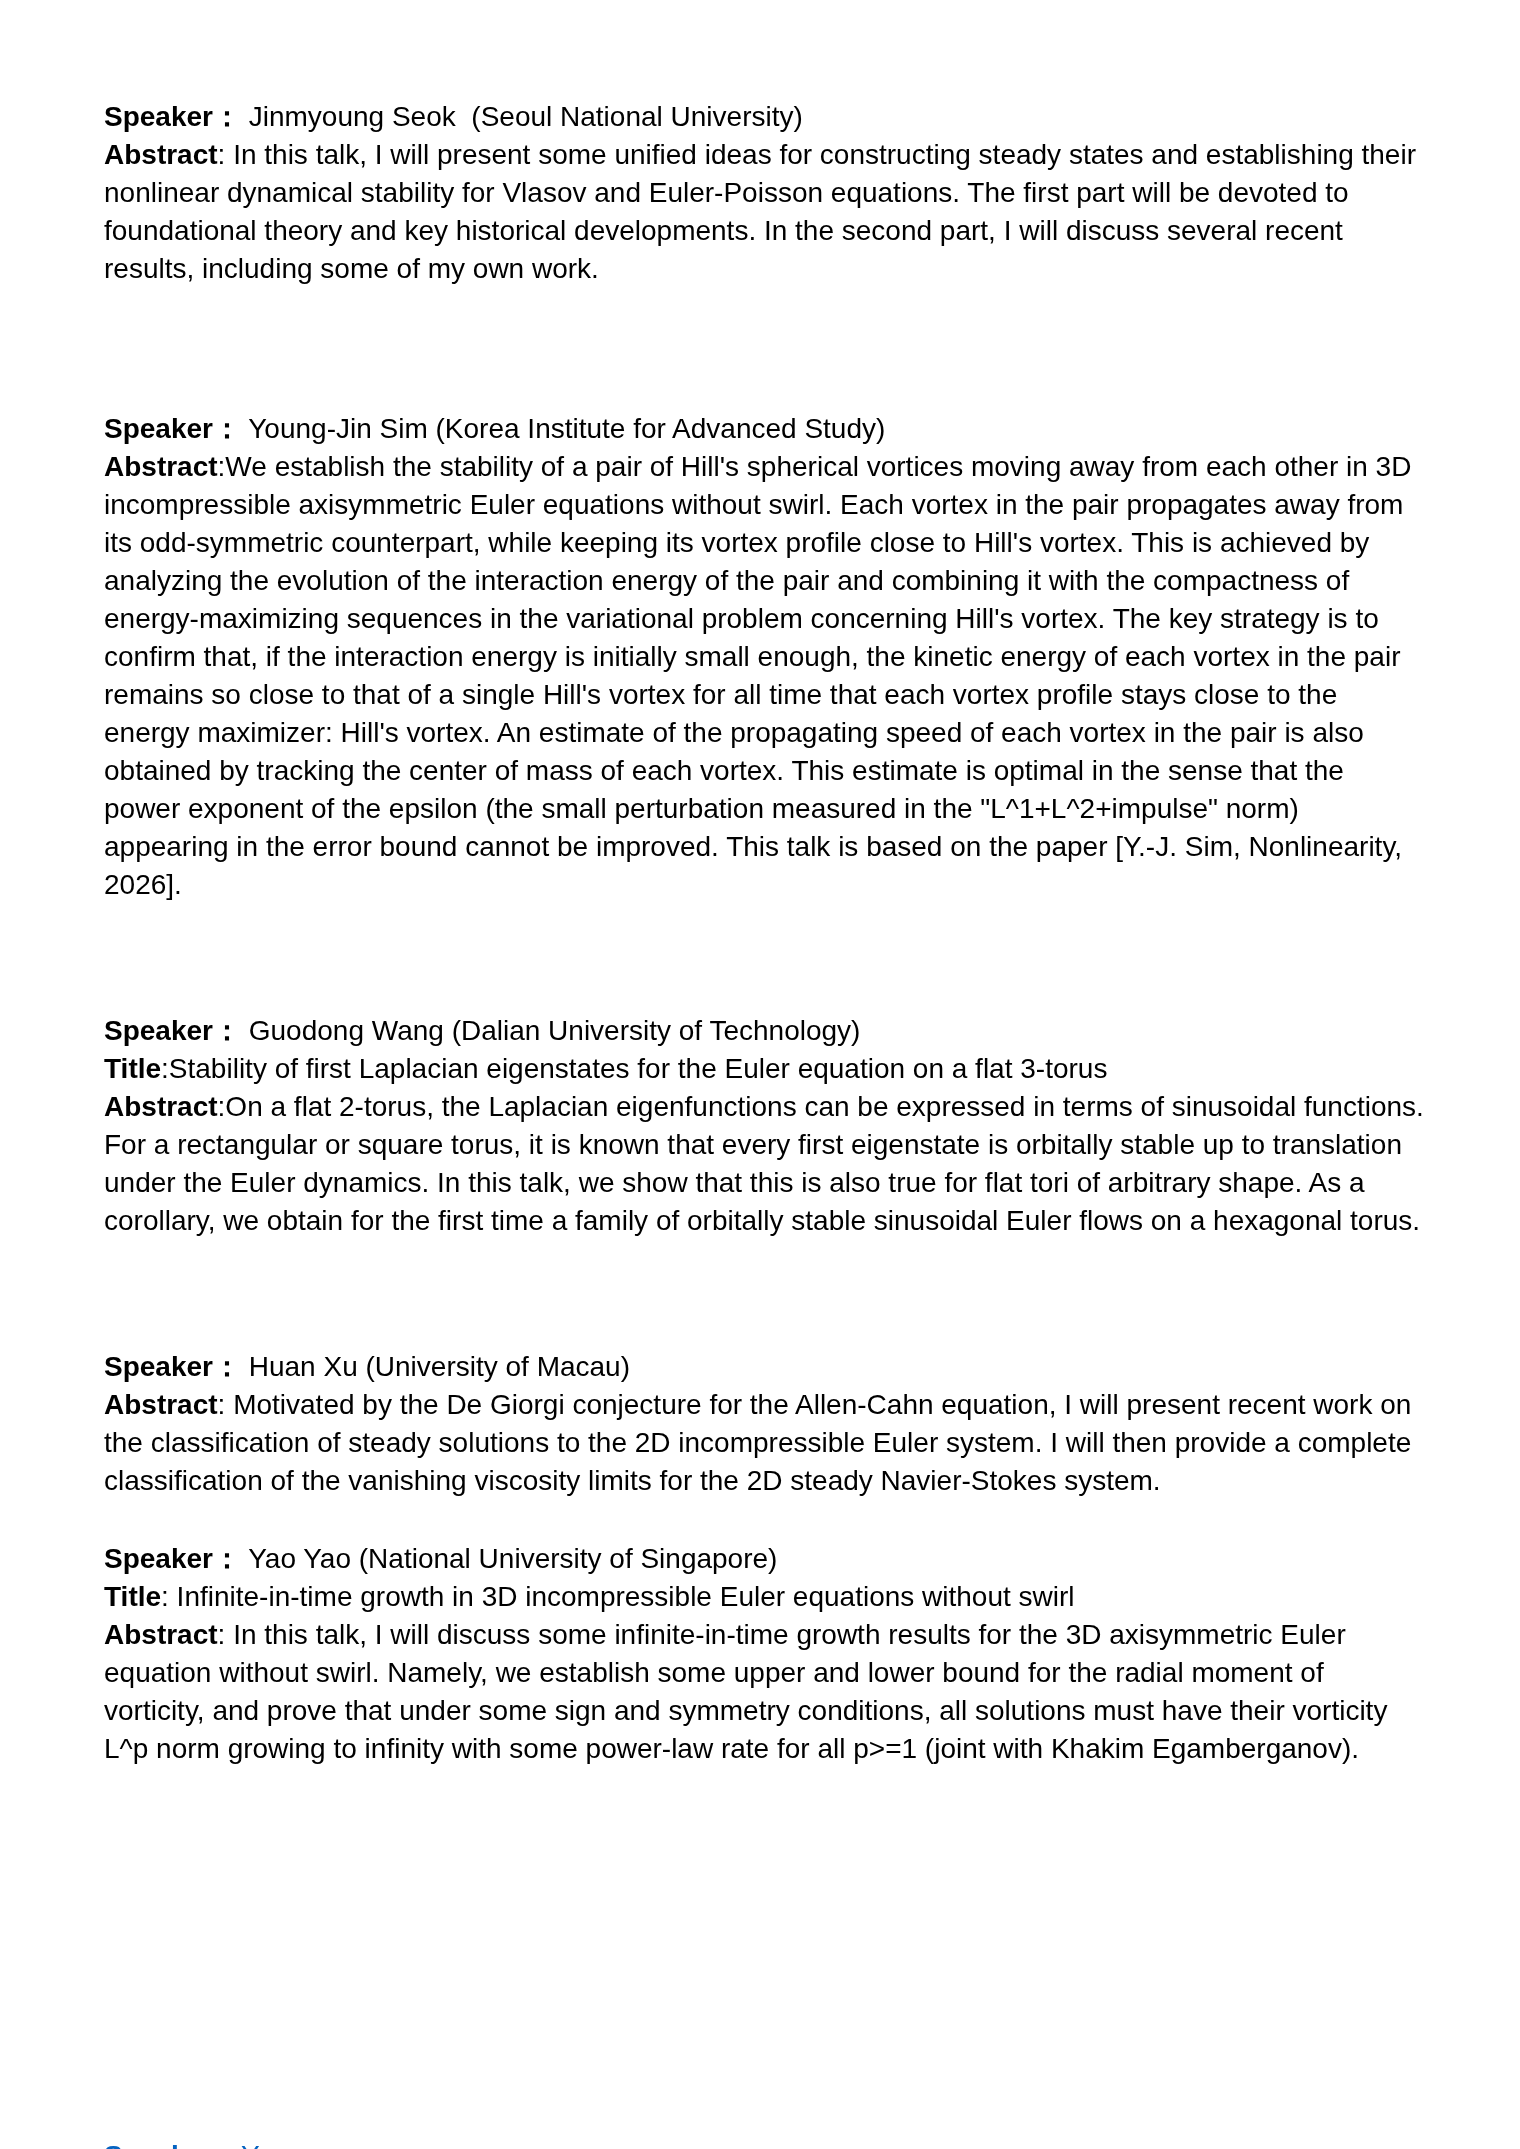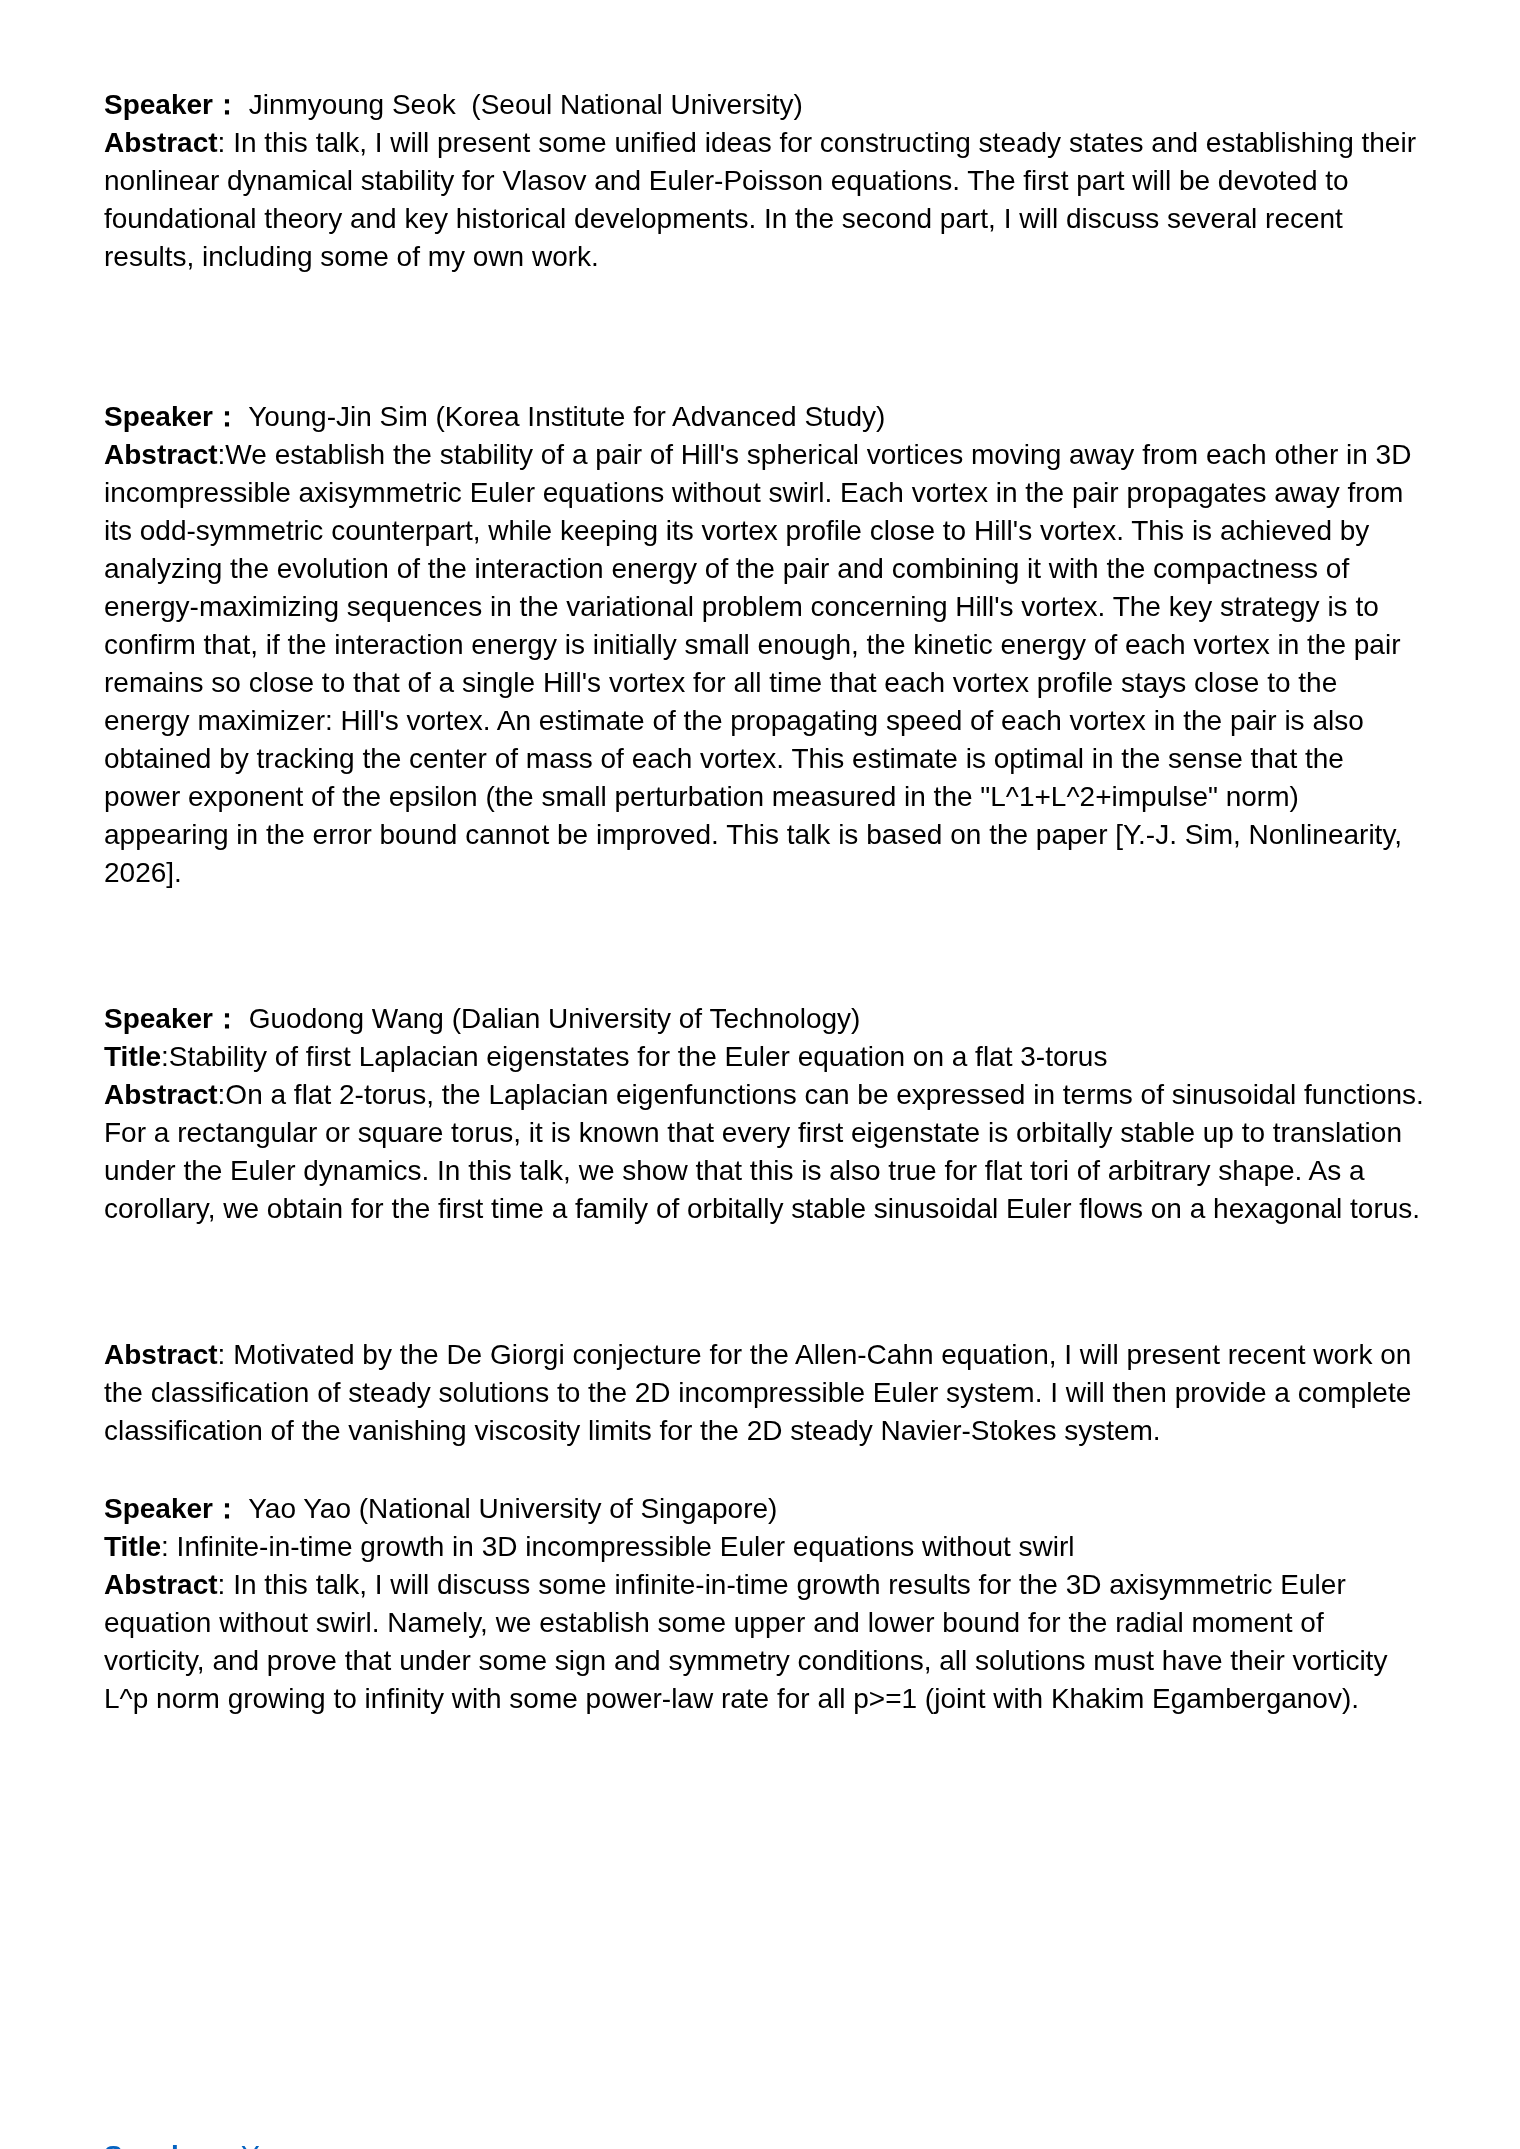--- a/index.html
+++ b/index.html
@@ -21,21 +21,21 @@
     padding: 86px 96px 0 104px;
   }
   .line {
     margin: 0;
     white-space: pre-wrap;
   }
   .b {
     font-weight: bold;
   }
   .talk { margin: 0; }
-  .talks .talk:nth-of-type(1) { margin-bottom: 122px; }
+  .talks .talk:nth-of-type(1) { margin-bottom: 122px; margin-top: 12px; }
   .talks .talk:nth-of-type(2) { margin-bottom: 108px; }
   .talks .talk:nth-of-type(3) { margin-bottom: 108px; }
   .talks .talk:nth-of-type(4) { margin-bottom: 40px; }
   .talks .talk:nth-of-type(5) { margin-bottom: 12px; }
   .next-partial {
     position: absolute;
     left: 104px;
     top: 2137px;
     margin: 0;
     color: #0563C1;
@@ -59,20 +59,21 @@
       <p class="line"><span class="b">Abstract</span><span>:We establish the stability of a pair of Hill's spherical vortices moving away from each other in 3D incompressible axisymmetric Euler equations without swirl. Each vortex in the pair propagates away from its odd-symmetric counterpart, while keeping its vortex profile close to Hill's vortex. This is achieved by analyzing the evolution of the interaction energy of the pair and combining it with the compactness of energy-maximizing sequences in the variational problem concerning Hill's vortex. The key strategy is to confirm that, if the interaction energy is initially small enough, the kinetic energy of each vortex in the pair remains so close to that of a single Hill's vortex for all time that each vortex profile stays close to the energy maximizer: Hill's vortex. An estimate of the propagating speed of each vortex in the pair is also obtained by tracking the center of mass of each vortex. This estimate is optimal in the sense that the power exponent of the epsilon (the small perturbation measured in the "L^1+L^2+impulse" norm) appearing in the error bound cannot be improved. This talk is based on the paper [Y.-J. Sim, Nonlinearity, 2026].</span></p>
     </div>
 
     <div class="talk">
       <p class="line"><span class="b">Speaker：</span><span> Guodong Wang (Dalian University of Technology)</span></p>
       <p class="line"><span class="b">Title</span><span>:Stability of first Laplacian eigenstates for the Euler equation on a flat 3-torus</span></p>
       <p class="line"><span class="b">Abstract</span><span>:On a flat 2-torus, the Laplacian eigenfunctions can be expressed in terms of sinusoidal functions. For a rectangular or square torus, it is known that every first eigenstate is orbitally stable up to translation under the Euler dynamics. In this talk, we show that this is also true for flat tori of arbitrary shape. As a corollary, we obtain for the first time a family of orbitally stable sinusoidal Euler flows on a hexagonal torus.</span></p>
     </div>
 
     <div class="talk">
+      <p class="line"><span class="b">Speaker：</span><span> Huan Xu (University of Macau)</span></p>
       <p class="line"><span class="b">Abstract</span><span>: Motivated by the De Giorgi conjecture for the Allen-Cahn equation, I will present recent work on the classification of steady solutions to the 2D incompressible Euler system. I will then provide a complete classification of the vanishing viscosity limits for the 2D steady Navier-Stokes system.</span></p>
     </div>
 
     <div class="talk">
       <p class="line"><span class="b">Speaker：</span><span> Yao Yao (National University of Singapore)</span></p>
       <p class="line"><span class="b">Title</span><span>: Infinite-in-time growth in 3D incompressible Euler equations without swirl</span></p>
       <p class="line"><span class="b">Abstract</span><span>: In this talk, I will discuss some infinite-in-time growth results for the 3D axisymmetric Euler equation without swirl. Namely, we establish some upper and lower bound for the radial moment of vorticity, and prove that under some sign and symmetry conditions, all solutions must have their vorticity L^p norm growing to infinity with some power-law rate for all p&gt;=1 (joint with Khakim Egamberganov).</span></p>
     </div>
 
   </div>

